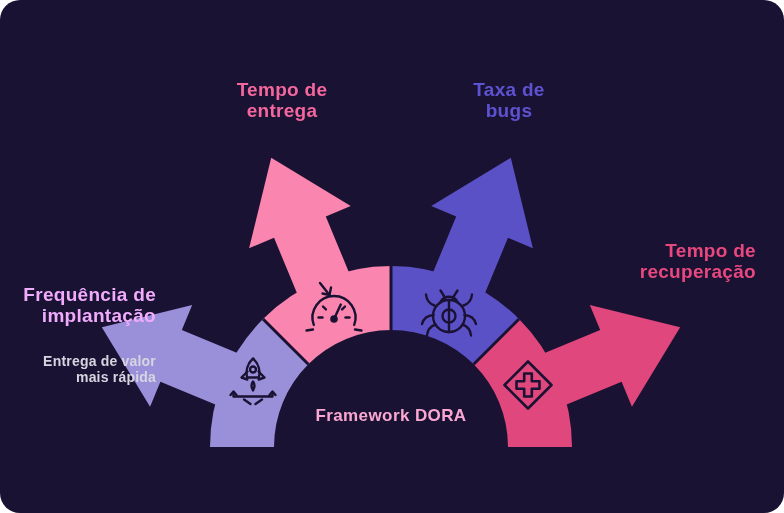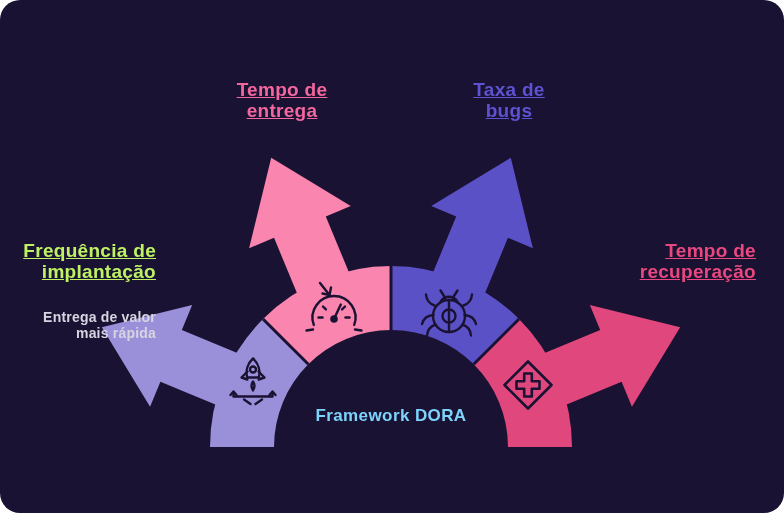--- a/index.html
+++ b/index.html
@@ -2,35 +2,35 @@
 <html><head>
 <meta charset="utf-8">
 <style>
   html,body{margin:0;padding:0;background:#ffffff;}
   body{font-family:"Liberation Sans", sans-serif;}
   .card{
     position:relative;width:784px;height:513px;background:#1A1232;
     border-radius:20px;overflow:hidden;
   }
   .label{position:absolute;font-weight:bold;white-space:pre-line;}
-  .label .title{font-size:19px;line-height:21px;letter-spacing:.3px;margin:0 0 9px 0;white-space:pre-line;text-decoration:underline;}
+  .label .title{font-size:19px;line-height:21px;letter-spacing:.3px;margin:0 0 9px 0;white-space:pre-line;}
   .label .desc{font-size:14px;line-height:16px;letter-spacing:.2px;color:#D7D4E1;white-space:pre-line;}
   .label-center{text-align:center;}
   .label-right{text-align:right;}
   .lbl-leadtime{left:182px;top:61px;width:200px;}
   .lbl-leadtime .title{color:#F4679E;}
   .lbl-failrate{left:409px;top:61px;width:200px;}
   .lbl-failrate .title{color:#5D53D2;}
   .lbl-deployfreq{left:4px;top:222px;width:152px;}
-  .lbl-deployfreq .title{color:#bef264;}
+  .lbl-deployfreq .title{color:#f0abfc;margin-top:44px;}
   .lbl-recovery{left:556px;top:222px;width:200px;}
   .lbl-recovery .title{color:#E8487F;}
   .framework-label{
     position:absolute;left:291px;top:406px;width:200px;text-align:center;
-    color:#7dd3fc;font-weight:bold;font-size:17px;letter-spacing:.4px;
+    color:#f9a8d4;font-weight:bold;font-size:17px;letter-spacing:.4px;
   }
   svg{position:absolute;left:0;top:0;}
 </style>
 </head>
 <body>
 
 <div class="card">
 
   <svg width="784" height="513" viewBox="0 0 784 513">
 

